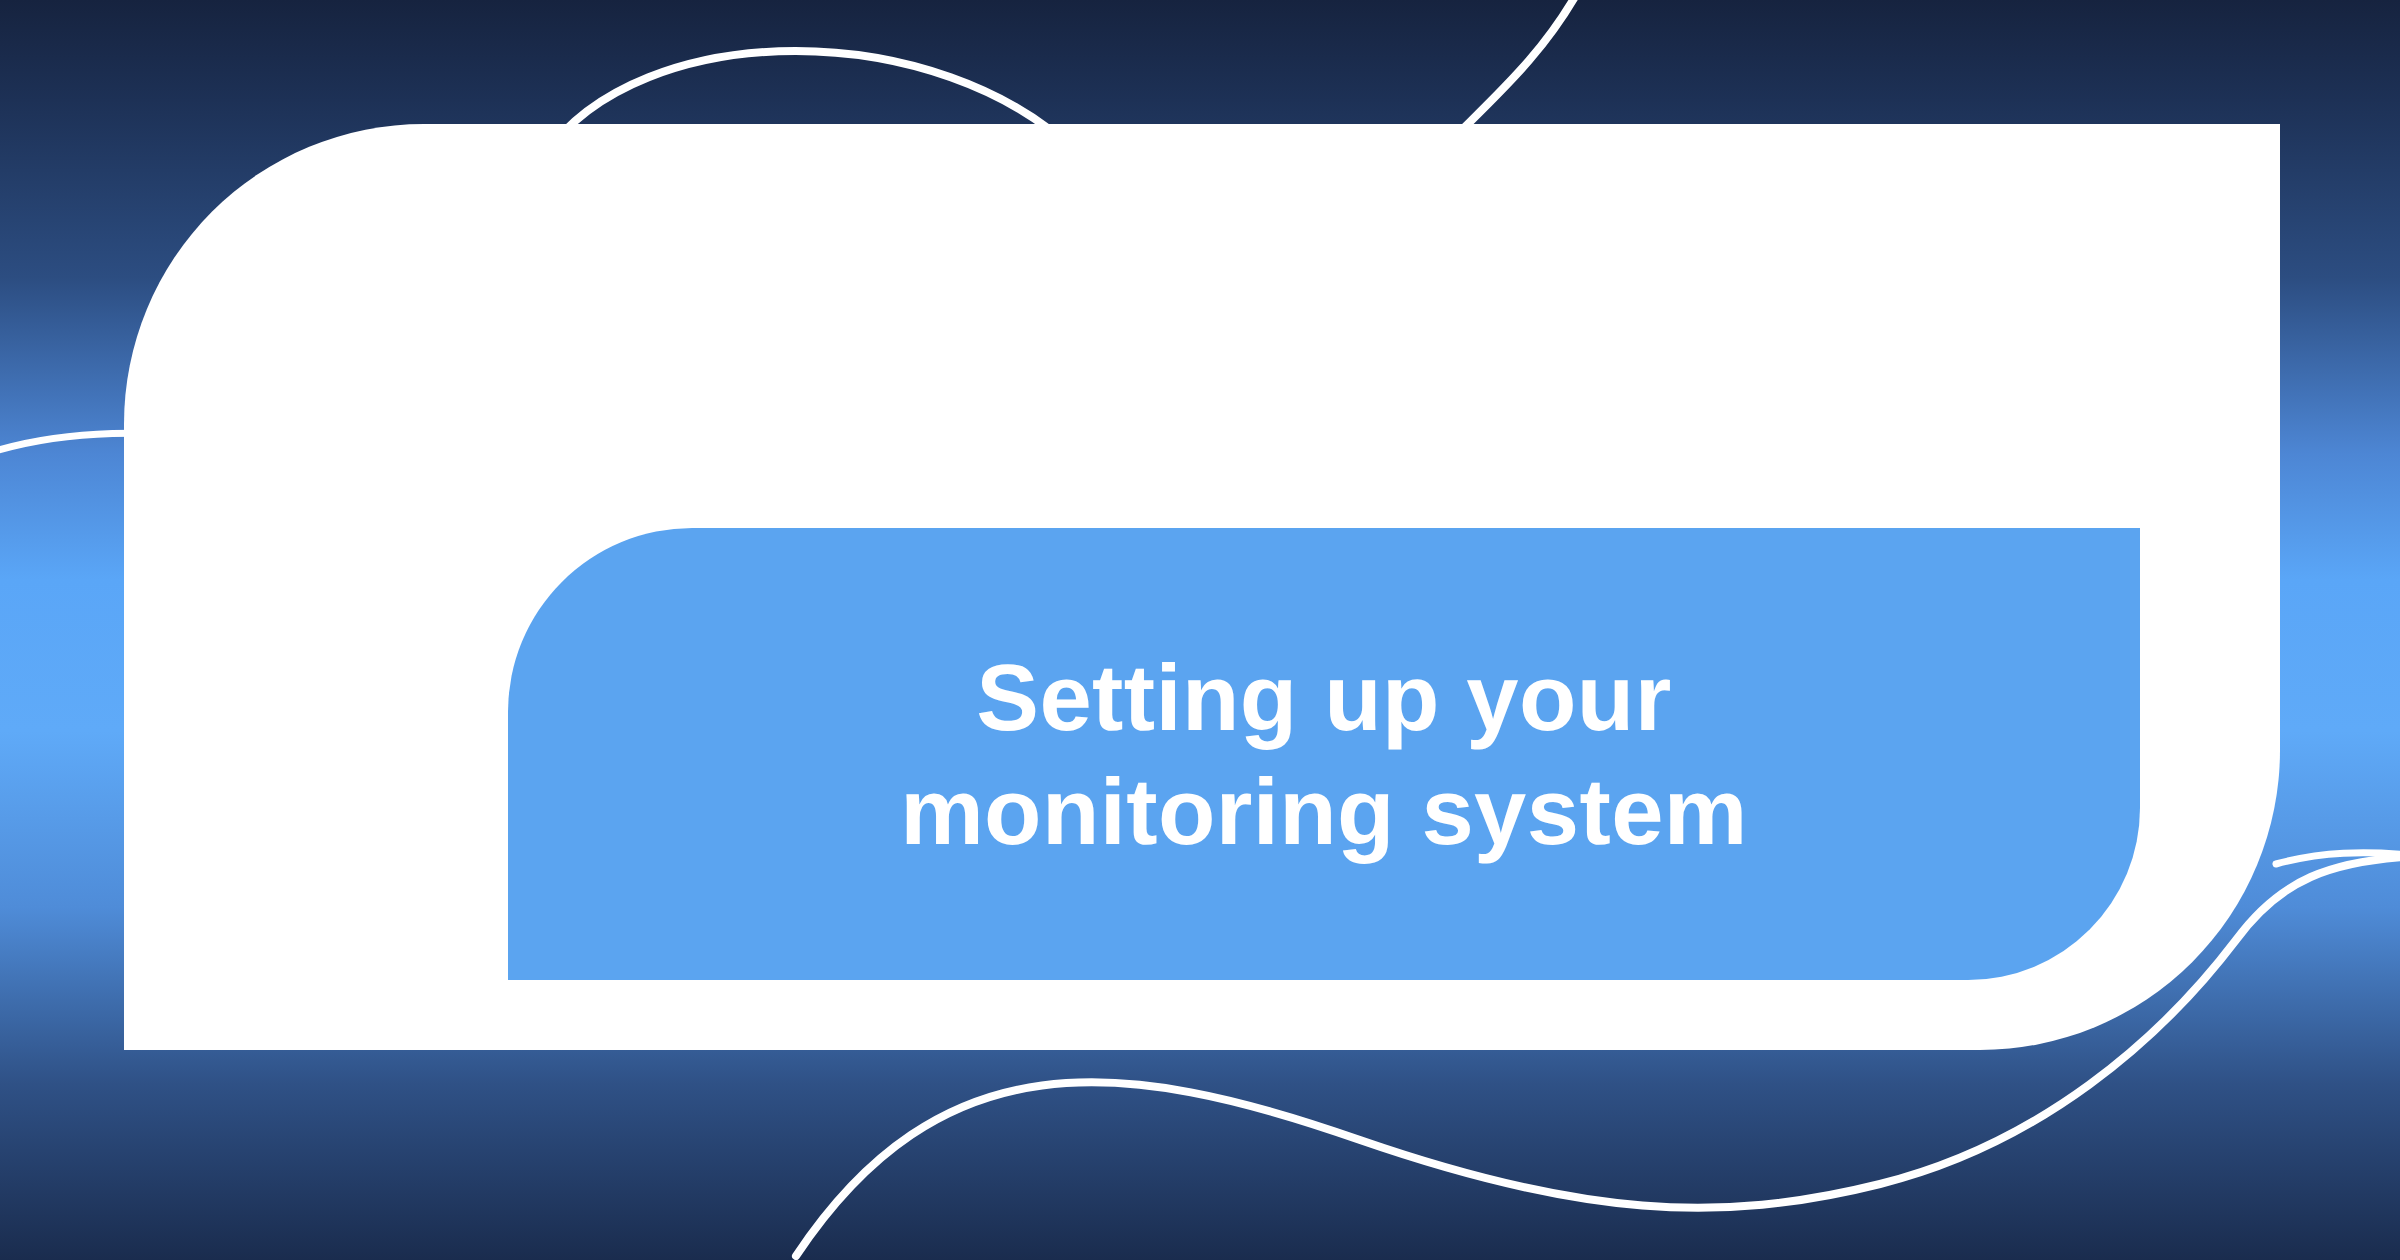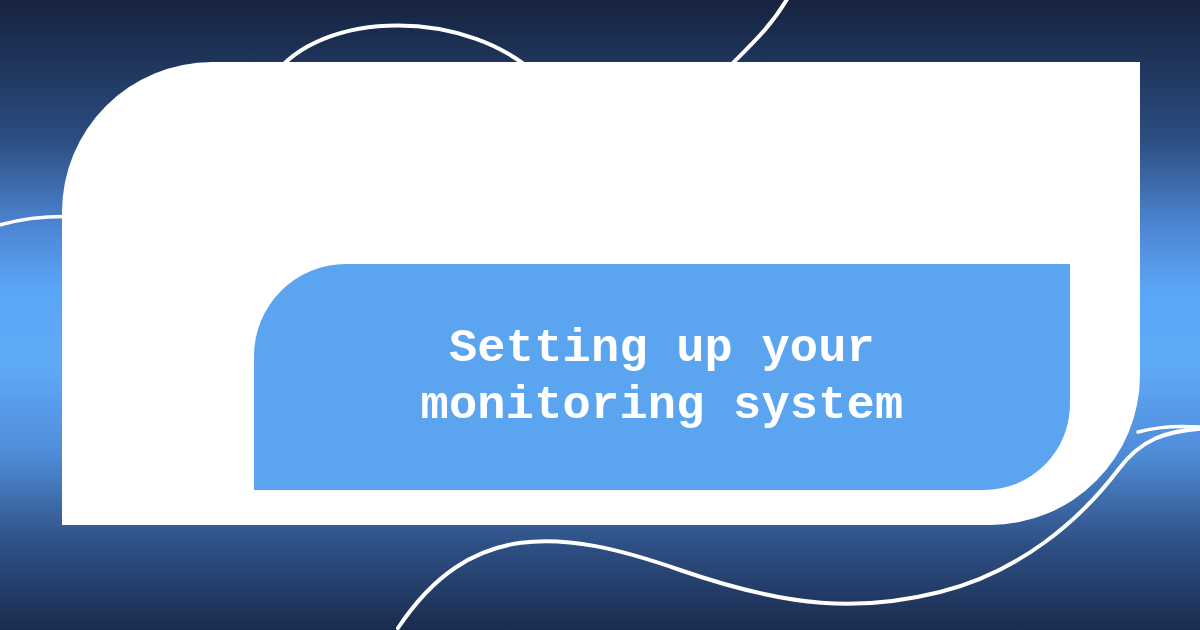--- a/index.html
+++ b/index.html
@@ -62,21 +62,20 @@
     position: absolute;
     left: 192px;
     top: 202px;
     width: 816px;
     height: 226px;
     background: #5ba4f0;
     border-radius: 92px 0 86px 0;
     display: flex;
     align-items: center;
     justify-content: center;
-    font-family: Liberation Mono, monospace;
   }
 
   .title {
     margin: 0;
     width: 640px;
     text-align: center;
     color: #ffffff;
     font-size: 47px;
     line-height: 1.22;
     font-weight: 700;

